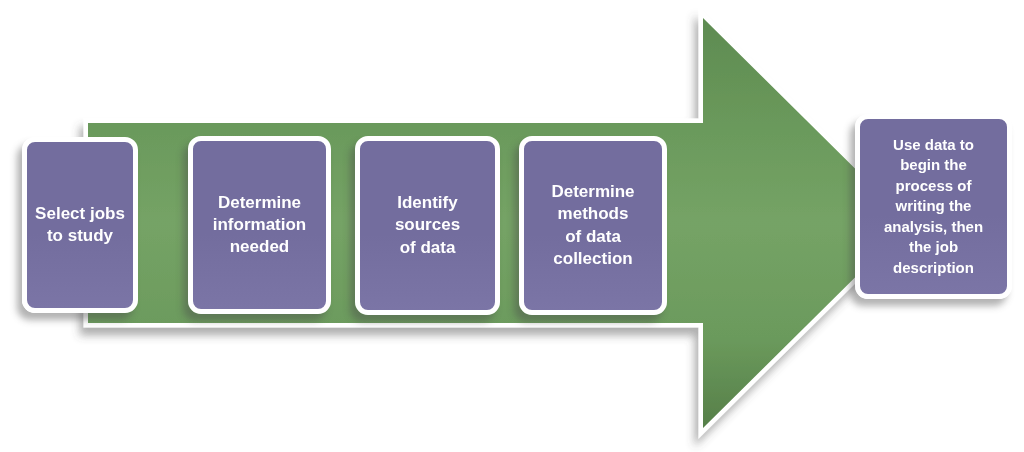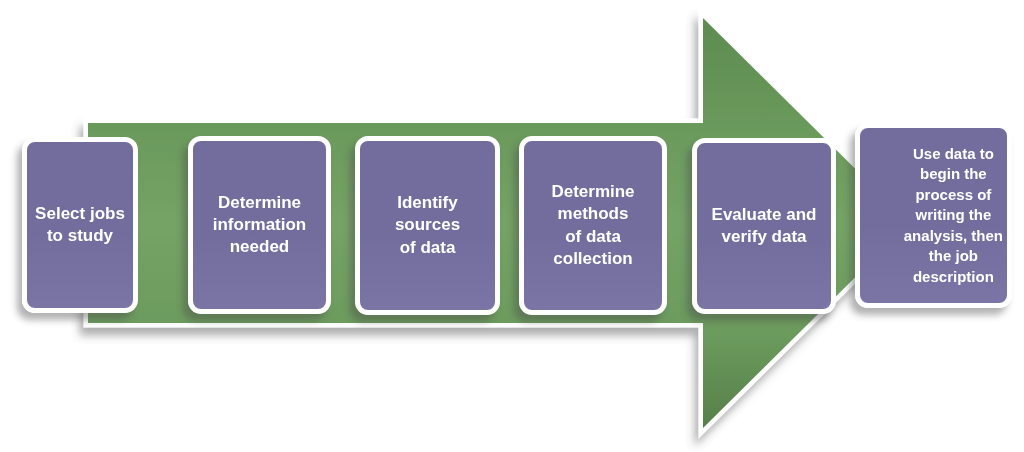--- a/index.html
+++ b/index.html
@@ -61,21 +61,21 @@
   .step-box.small-text .step-label{
     font-size:15px;
     line-height:1.37;
   }
   
   .b1{left:22px;  top:137px; width:116px; height:176px;}
   .b2{left:188px; top:136px; width:143px; height:178px;}
   .b3{left:355px; top:136px; width:145px; height:179px;}
   .b4{left:519px; top:136px; width:148px; height:179px;}
   .b5{left:692px; top:138px; width:144px; height:176px;}
-  .b6{left:855px; top:123px; width:157px; height:185px;justify-content:flex-end;}
+  .b6{left:855px; top:114px; width:157px; height:185px;}
 </style>
 </head>
 <body>
 
 <div class="stage">
 
   <svg class="arrow-svg" viewBox="0 0 1024 452" aria-hidden="true">
     <defs>
       <linearGradient id="greenGrad" x1="0" y1="0" x2="0" y2="1">
         <stop offset="0" style="stop-color:var(--green-dark)"></stop>
@@ -108,24 +108,20 @@
 of data</span>
   </div>
 
   <div class="step-box b4">
     <span class="step-label">Determine
 methods
 of data
 collection</span>
   </div>
 
-  <div class="step-box b5">
-    <span class="step-label">Evaluate and
-verify data</span>
-  </div>
 
   <div class="step-box b6 small-text">
     <span class="step-label">Use data to
 begin the
 process of
 writing the
 analysis, then
 the job
 description</span>
   </div>

